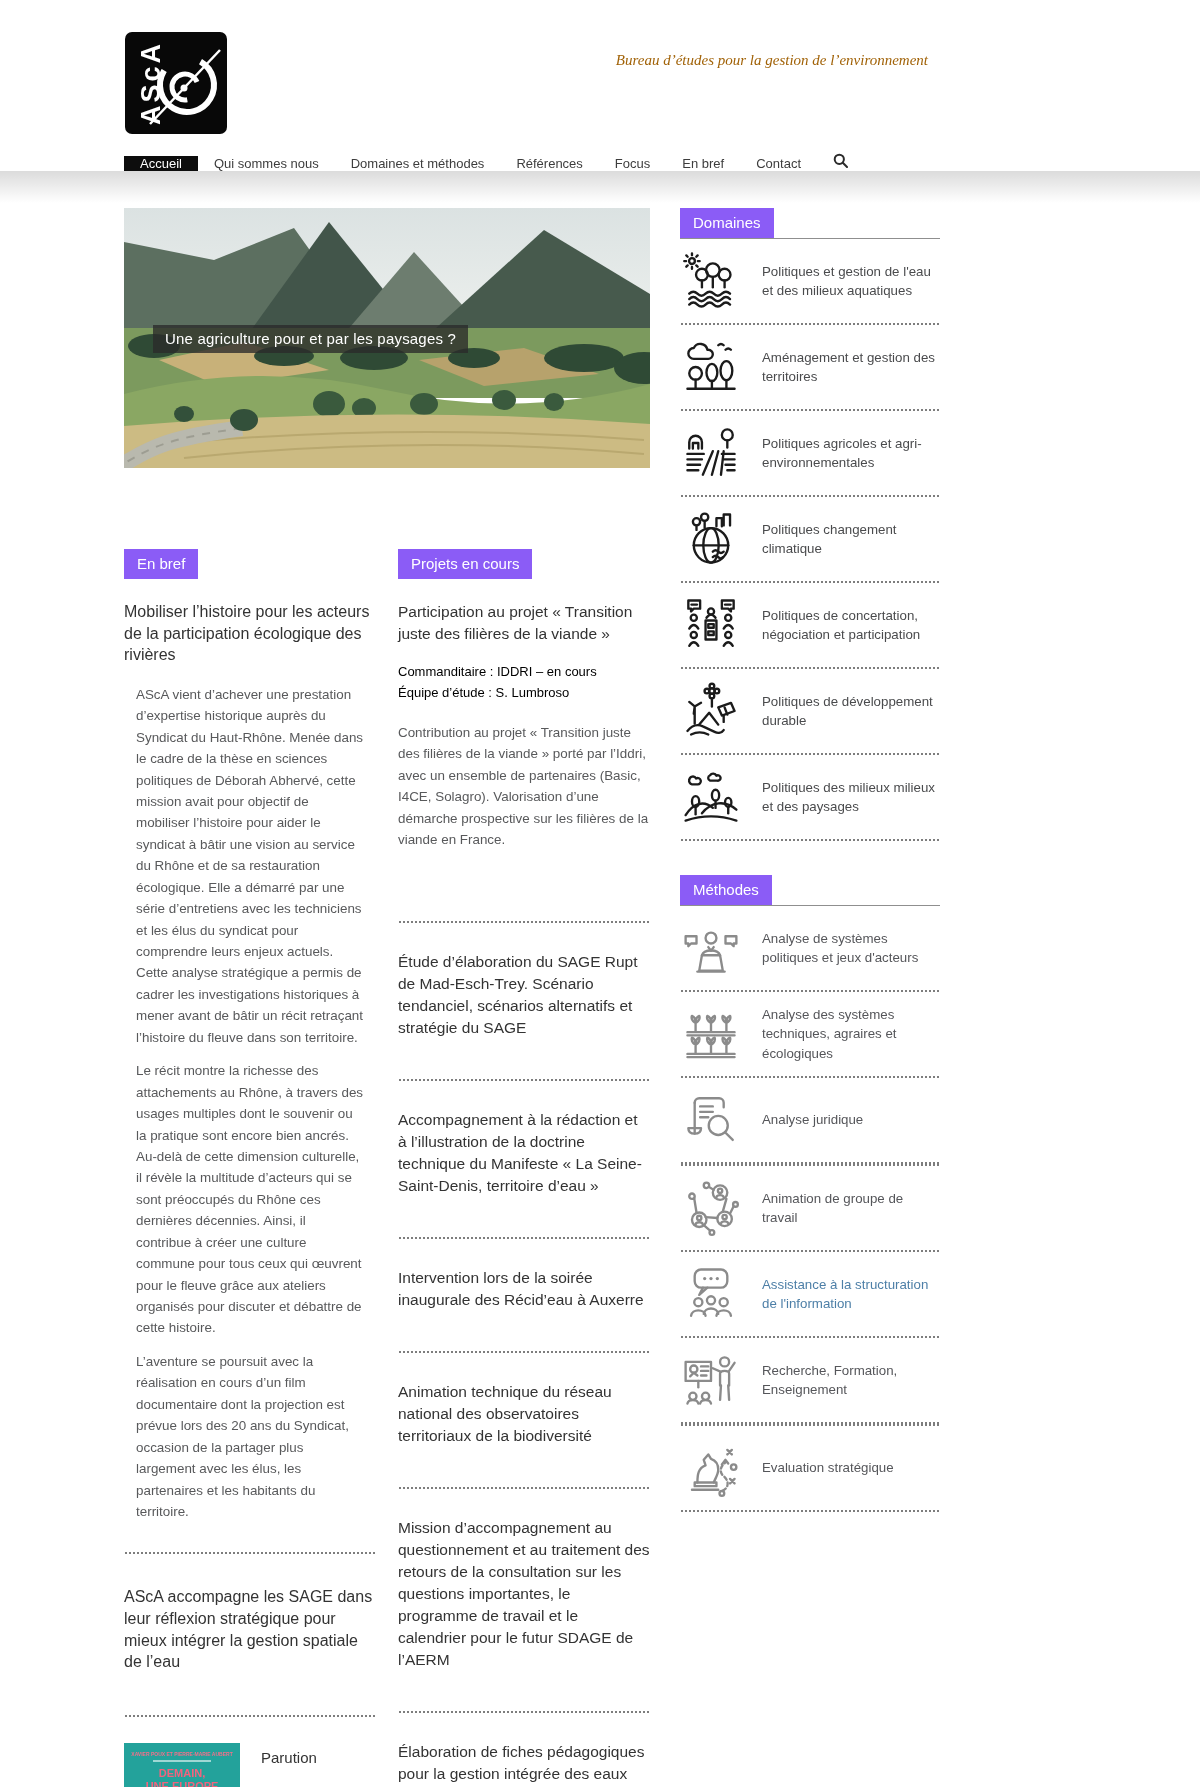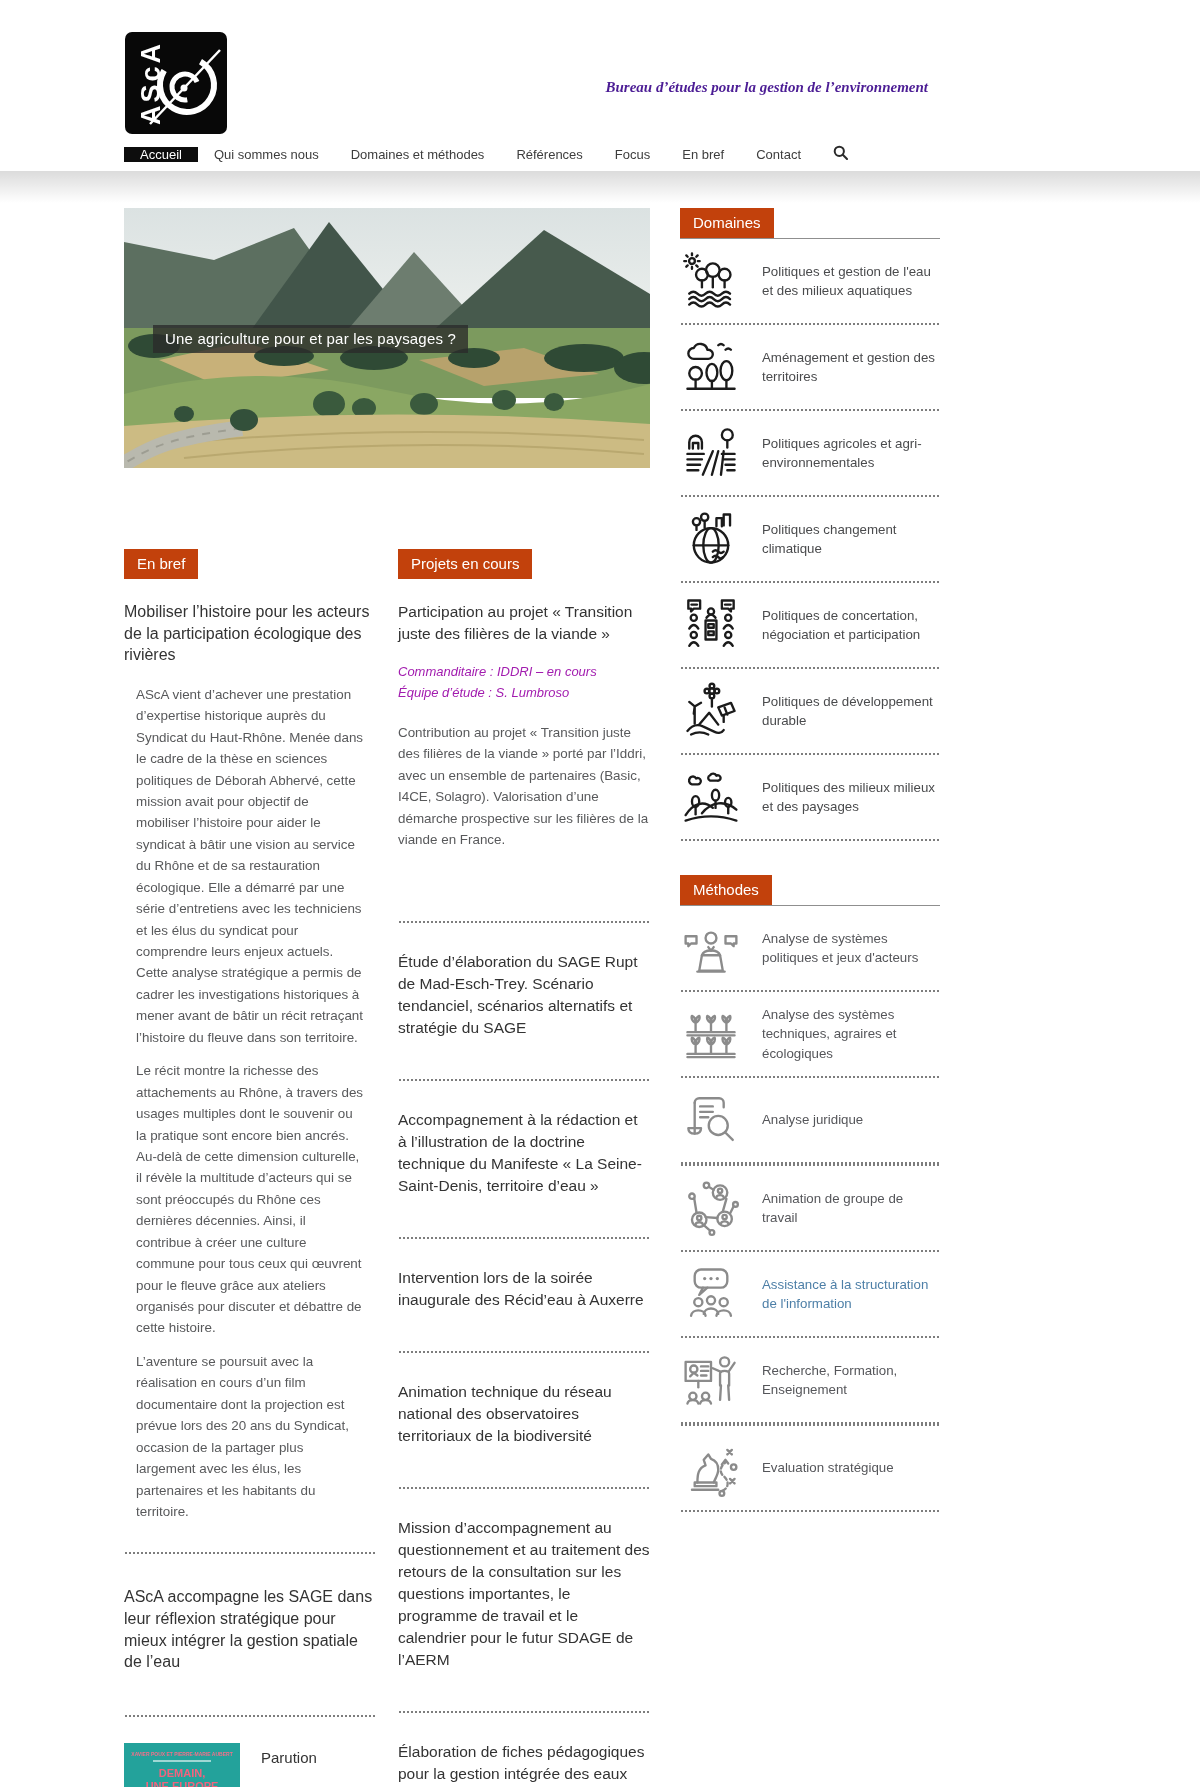--- a/index.html
+++ b/index.html
@@ -5,28 +5,28 @@
   * { box-sizing: border-box; }
   html,body { margin:0; padding:0; }
   body {
     width:1200px; height:1787px; overflow:hidden; background:#fff;
     font-family:"Liberation Sans", sans-serif; position:relative; color:#333;
   }
   
   .header { position:relative; height:137px; background:#fff; }
   .logo { position:absolute; left:124px; top:30px; width:105px; height:106px; }
   .tagline {
-    position:absolute; right:272px; top:79px;
+    position:absolute; right:272px; top:52px;
     font-family:"Liberation Serif", serif; font-style:italic;
-    font-size:15px; color:#4c1d95;font-weight:bold;
+    font-size:15px; color:#a16207;
   }
   
   .nav {
     position:relative; height:34px; background:#fff;
-    display:flex; align-items:center; padding-left:124px;
+    display:flex; align-items:flex-end; padding-left:124px;
     font-size:13px; color:#3d3d3d;
   }
   .nav-item { display:flex; align-items:center; padding:0 16px; cursor:pointer; }
   .nav-item.active { background:#0d0d0d; color:#fff; }
   .nav-search { display:flex; align-items:center; padding:0 16px; cursor:pointer; }
   .nav-shadow {
     position:absolute; left:0; top:171px; width:1200px; height:32px;
     background:linear-gradient(to bottom, rgba(0,0,0,0.14), rgba(0,0,0,0));
     pointer-events:none;
   }
@@ -40,31 +40,31 @@
   .hero-caption {
     position:absolute; left:29px; top:117px;
     background:rgba(42,42,42,0.78); color:#fff; font-size:15px;
     padding:5px 12px 6px; letter-spacing:0.2px;
   }
   .two-cols { display:flex; margin-top:25px; }
   .col { width:252px; flex:0 0 252px; }
   .col + .col { margin-left:22px; }
   
   .badge {
-    display:inline-block; background:#c2410c; color:#fff;
+    display:inline-block; background:#8b5cf6; color:#fff;
     font-size:15px; padding:6px 13px 7px;
   }
   .side-heading { border-bottom:1px solid #8f8f8f; }
   .side-heading .badge { margin-bottom:0; vertical-align:bottom; }
   
   .art-title { font-size:16px; font-weight:500; color:#333; line-height:1.35; margin-top:22px; cursor:pointer; }
   .body-text { font-size:13.4px; color:#58595b; line-height:1.6; margin-top:18px; }
   .body-text p { margin:12px; }
   .proj-title { font-size:15.5px; font-weight:500; color:#333; line-height:1.42; cursor:pointer; }
-  .meta { font-size:13px; font-style:italic; color:#a21caf; line-height:1.65; margin-top:16px; }
+  .meta { font-size:13px; color:#000000; line-height:1.65; margin-top:16px; }
   .meta div { margin:0; }
   
   .dotted {
     height:2px;
     background-image:radial-gradient(circle, #7d7d7d 0.9px, rgba(0,0,0,0) 1px);
     background-size:4px 2px; background-repeat:repeat-x; background-position:0 50%;
   }
   .col-enbref .dotted { margin-top:30px; }
   .proj-list .dotted { margin-top:40px; margin-bottom:28px; }
   .proj-featured { margin-bottom:70px; }

